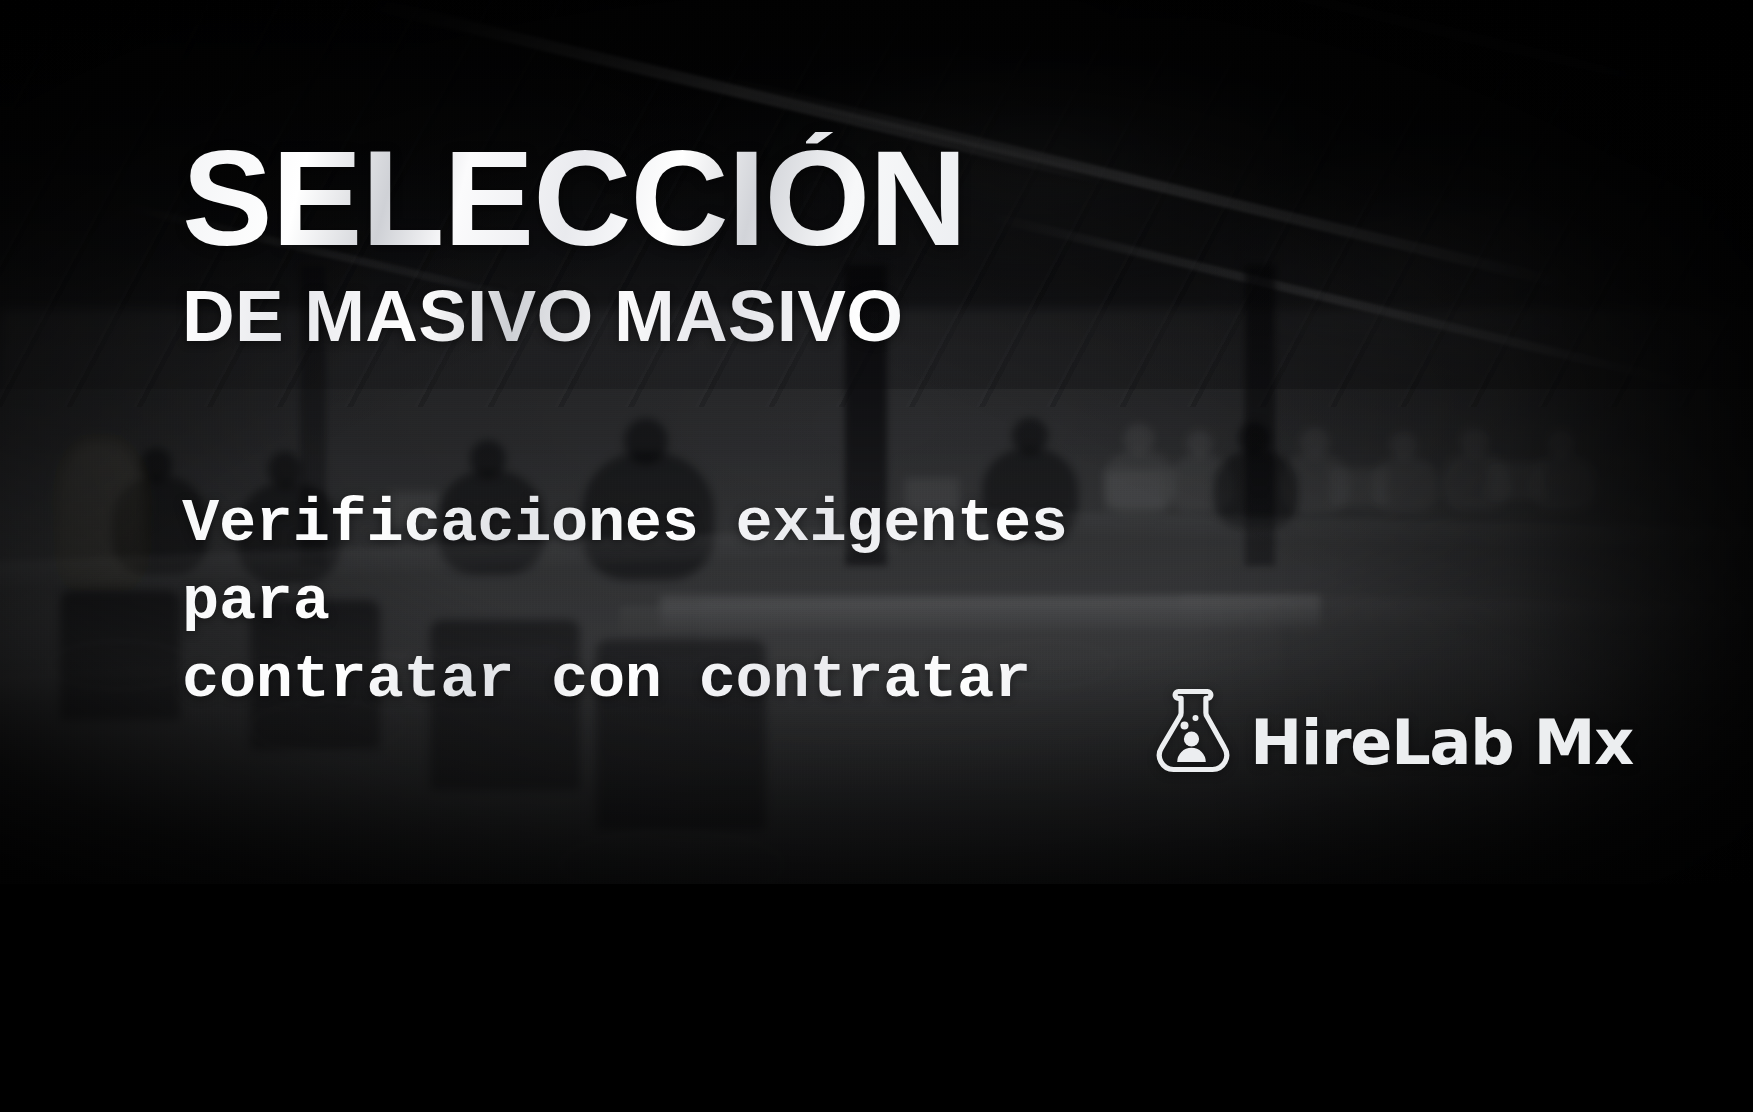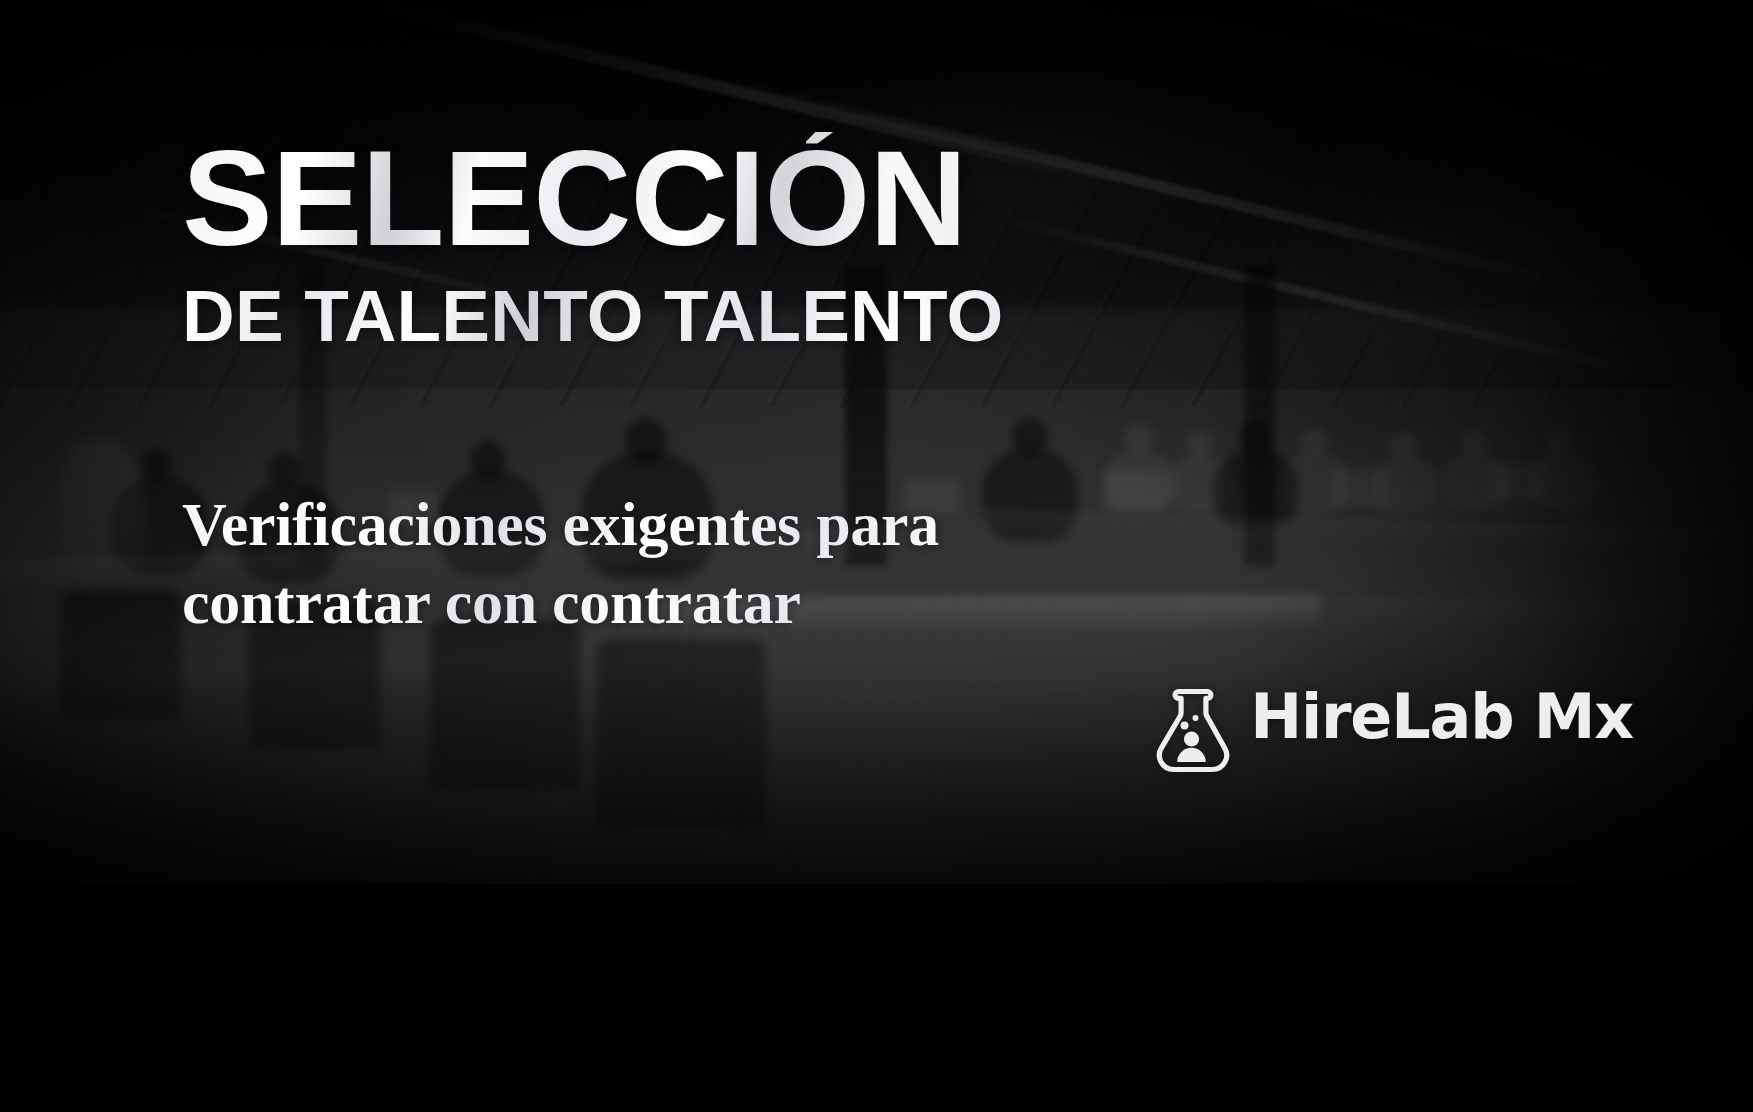--- a/index.html
+++ b/index.html
@@ -243,36 +243,36 @@
   }
 
   .body-text{
     position:absolute;left:182px;top:485px;
     margin:0;
     width:1060px;
     font-size:62px;
     line-height:1.26;
     font-weight:700;
     letter-spacing:-.3px;
-    font-family:Liberation Serif, serif;
+    font-family:Liberation Mono, monospace;
     background:linear-gradient(102deg,
       #f7f8f9 0%, #ffffff 18%, #dfe1e5 30%, #ffffff 44%,
       #e7e8ec 58%, #ffffff 74%, #dfe1e6 86%, #f4f5f7 100%);
     -webkit-background-clip:text;
     background-clip:text;
     color:transparent;
     -webkit-text-fill-color:transparent;
     filter:drop-shadow(0 2px 5px rgba(0,0,0,.42));
   }
   .body-text .line{display:block;}
 
   
   .logo{
     position:absolute;right:120px;bottom:110px;
-    display:flex;align-items:flex-start;gap:18px;
+    display:flex;align-items:flex-end;gap:18px;
     filter:drop-shadow(0 2px 5px rgba(0,0,0,.40));
   }
   .logo-mark{width:78px;height:88px;display:block;flex:none;}
   .logo-text{
     font-size:62px;
     font-weight:700;
     letter-spacing:-1.2px;
     color:#eceef0;
     font-family:"DejaVu Sans","Liberation Sans",sans-serif;
     white-space:nowrap;
@@ -384,21 +384,21 @@
     <div class="top-shade"></div>
     <div class="corner-dark"></div>
     <div class="vignette"></div>
     <div class="grain"></div>
   </div>
 
   <div class="content">
 
     <div class="title-block">
       <h1 class="title">SELECCIÓN</h1>
-      <h2 class="subtitle">DE TALENTO TALENTO</h2>
+      <h2 class="subtitle">DE MASIVO MASIVO</h2>
     </div>
 
     <p class="body-text">
       <span class="line">Verificaciones exigentes para</span>
       <span class="line">contratar con contratar</span>
     </p>
 
     <div class="logo">
       <svg class="logo-mark" viewBox="0 0 78 88" aria-hidden="true">
 

